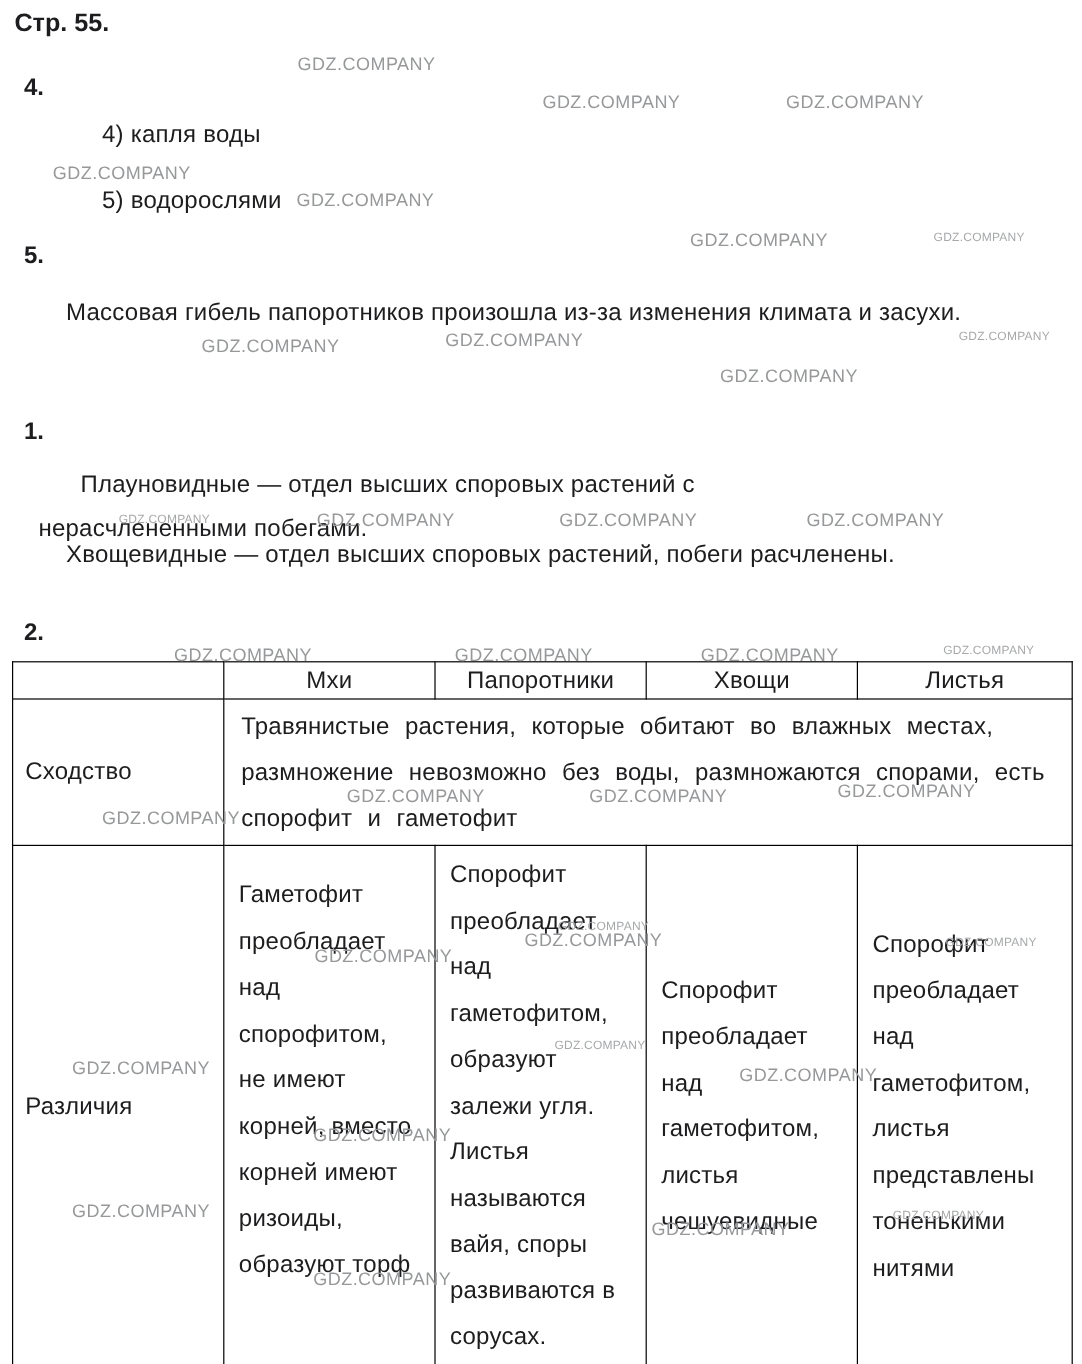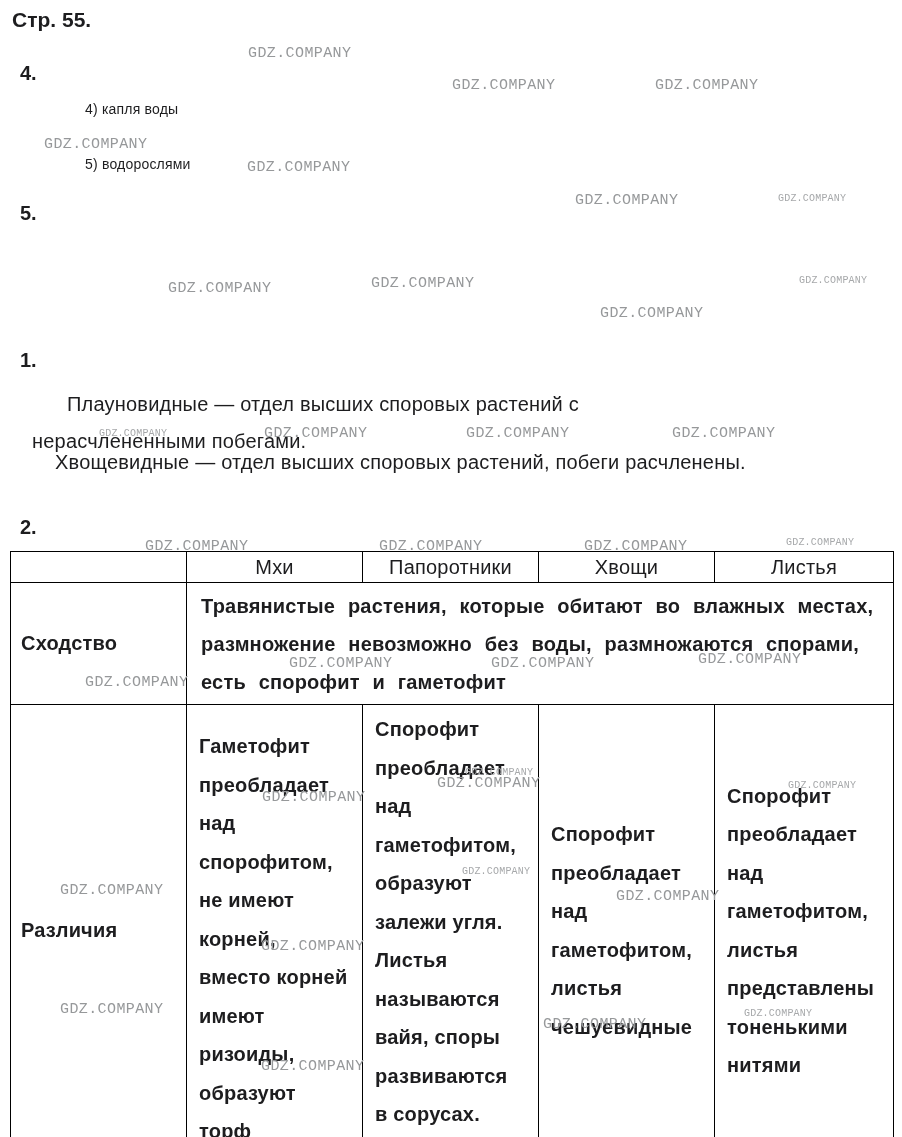--- a/index.html
+++ b/index.html
@@ -15,41 +15,41 @@
   }
 
   
   .wm-layer { position:absolute; inset:0; z-index:5; pointer-events:none; }
   .wm {
     position:absolute;
     color:#96989a;
     font-size:15px;
     letter-spacing:0.4px;
     white-space:nowrap;
-    font-family:Liberation Mono, monospace;
+    font-family:Liberation Sans, sans-serif;
   }
   .wm-small { font-size:10px; color:#a6a8aa; letter-spacing:0.2px; }
 
   
   .page-label {
     position:absolute; left:12px; top:8px;
     font-size:21px; font-weight:bold;
   }
   .qnum {
     position:absolute; left:20px;
     font-size:20px; font-weight:bold;
   }
   .n4 { top:62px; }
   .n5 { top:202px; }
   .n1 { top:349px; }
   .n2 { top:516px; }
 
   .answer {
     position:absolute; left:85px;
-    font-size:14px; letter-spacing:0.2px;
+    font-size:20px; letter-spacing:0.2px;
   }
   .a41 { top:101px; }
   .a42 { top:156px; }
 
   .para {
     position:absolute;
     font-size:20px; letter-spacing:0.2px;
     line-height:37px;
   }
   .p5  { left:20px; top:243px; width:845px; text-indent:35px; }
@@ -63,21 +63,21 @@
 
   
   .cmp-table {
     position:absolute; left:10px; top:551px;
     width:883px;
     border-collapse:collapse;
     table-layout:fixed;
     font-size:20px; letter-spacing:0.2px;
     color:#1d1d1f;
   }
-  .cmp-table th, .cmp-table td { border:1px solid #000;font-weight:bold; }
+  .cmp-table th, .cmp-table td { border:1px solid #000; }
   .cmp-table thead th {
     height:31px;
     font-weight:normal;
     text-align:center; vertical-align:middle;
     padding:0 4px;
     margin-top:24px;
   }
   .row-label { padding:18px 10px; vertical-align:middle; text-align:left; }
   .sim-row { height:122px; }
   .merged-cell {
@@ -140,20 +140,21 @@
       <span class="wm" style="left: 261px; top: 1058px;">GDZ.COMPANY</span>
     </div>
 
   <div class="page-label">Стр. 55.</div>
 
   <div class="qnum n4">4.</div>
   <div class="answer a41">4) капля воды</div>
   <div class="answer a42">5) водорослями</div>
 
   <div class="qnum n5">5.</div>
+  <p class="para p5">Массовая гибель папоротников произошла из-за изменения климата и засухи.</p>
 
 
   <div class="qnum n1">1.</div>
   <p class="para p1a">Плауновидные — отдел высших споровых растений с нерасчлененными побегами.</p>
   <p class="para p1b">Хвощевидные — отдел высших споровых растений, побеги расчленены.</p>
 
   <div class="qnum n2">2.</div>
 
   <table class="cmp-table">
     <colgroup>

